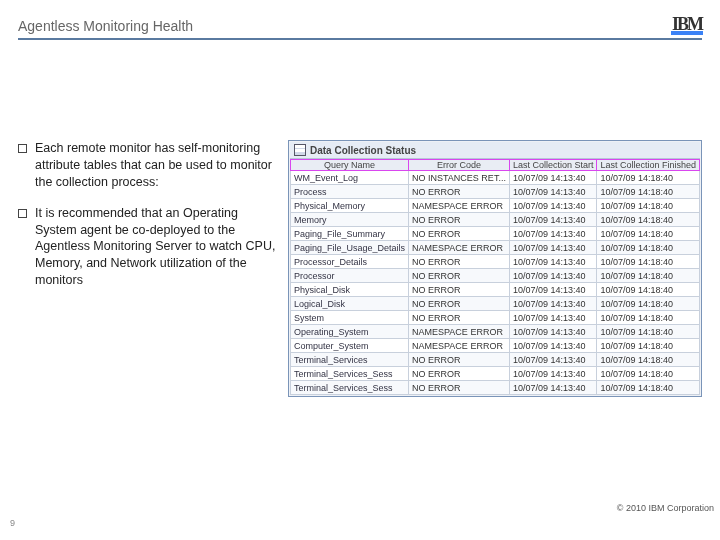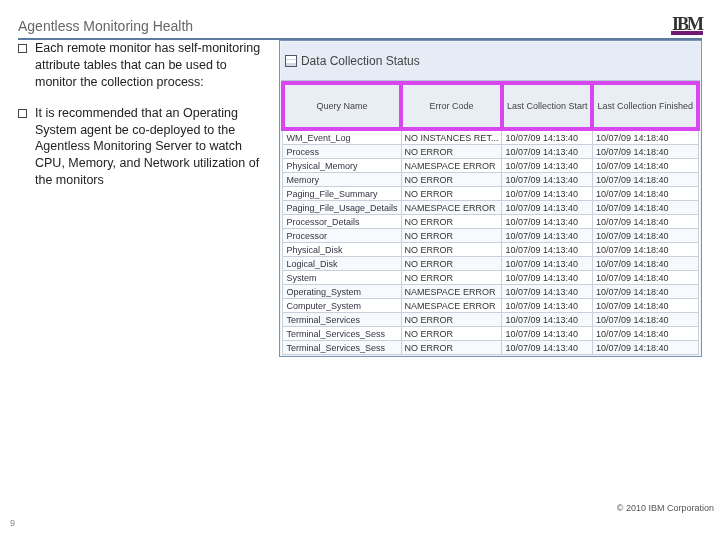--- a/index.html
+++ b/index.html
@@ -1,32 +1,32 @@
 <!DOCTYPE html>
 <html><head>
 <meta charset="utf-8">
 <style>
   html,body{margin:0;padding:0;width:720px;height:540px;background:#fff;font-family:Arial,Helvetica,sans-serif;color:#222;overflow:hidden}
   .slide{position:relative;width:720px;height:540px;box-sizing:border-box;padding:18px 18px 0 18px}
   .title{font-size:14px;color:#666;font-weight:400}
   .title-underline{height:2px;background:#5a7aa0;margin-top:4px}
   .logo{position:absolute;top:14px;right:18px;font-family:Georgia,serif;font-weight:700;letter-spacing:-2px;font-size:18px;color:#333}
-  .logo span{display:inline-block;border-bottom:4px solid #701a75;padding:0 1px;line-height:0.7;margin-right:-1px}
-  .content{display:flex;gap:12px}
+  .logo span{display:inline-block;border-bottom:4px solid #3b82f6;padding:0 1px;line-height:0.7;margin-right:-1px}
+  .content{display:flex;margin-top:100px;gap:12px}
   .left{width:340px;font-size:12.5px;line-height:1.35}
   .bullet{display:flex;margin-bottom:14px}
   .bsq{width:7px;height:7px;border:1px solid #444;margin-top:4px;margin-right:8px;flex:0 0 auto}
   .sub{margin-left:22px;font-size:12.5px}
   .right{flex:1}
   .panel{border:1px solid #7a94b8;background:#eef1f6;padding:1px}
-  .panel-head{display:flex;align-items:center;gap:4px;background:#e6ecf5;border-bottom:1px solid #b8c4d8;padding:12px 4px;font-size:12px;font-weight:400;color:#444}
+  .panel-head{display:flex;align-items:center;gap:4px;background:#e6ecf5;border-bottom:1px solid #b8c4d8;padding:2px 4px;font-size:10px;font-weight:700;color:#444}
   .grid-icon{width:12px;height:12px;position:relative}
   .grid-icon::before{content:"";position:absolute;inset:0;border:1px solid #556;background:linear-gradient(#fff,#fff) 0 0/100% 33% no-repeat,linear-gradient(#fff,#fff) 0 66%/100% 34% no-repeat,#d0d8e8}
   table{width:100%;border-collapse:collapse;background:#fff;font-size:9px;color:#333}
-  th{background:#e9edf4;border:4px solid #d946ef;padding:16px 3px;font-weight:400;color:#444;text-align:center;white-space:nowrap}
+  th{background:#e9edf4;border:1px solid #d946ef;padding:0 3px;font-weight:400;color:#444;text-align:center;white-space:nowrap}
   td{border:1px solid #c8d0dc;padding:1.5px 3px;white-space:nowrap}
   td:first-child{color:#334}
   tbody tr:nth-child(even){background:#f7f9fc}
   .pagenum{position:absolute;left:10px;bottom:12px;font-size:9px;color:#888}
   .copyright{position:absolute;right:6px;bottom:27px;font-size:9px;color:#555}
 </style>
 </head>
 <body>
 <div class="slide">
 

